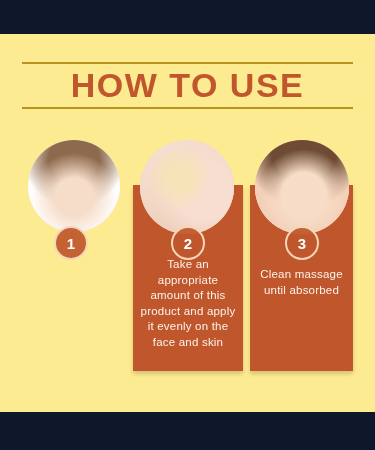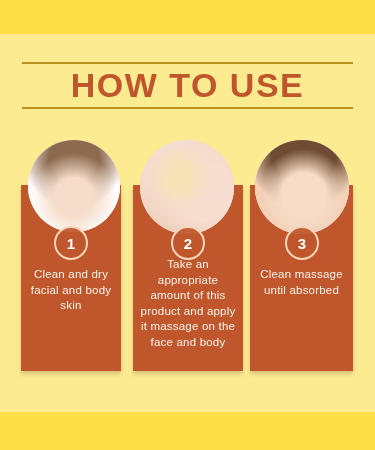--- a/index.html
+++ b/index.html
@@ -1,21 +1,21 @@
 <!DOCTYPE html>
 <html><head>
 <meta charset="utf-8">
 <style>
   html,body{margin:0;padding:0;}
   body{
     width:375px;height:450px;background:#ffffff;
     font-family:"Liberation Sans", sans-serif;
     overflow:hidden;
   }
-  .stage{position:relative;width:375px;height:450px;background:#fde047;}
+  .stage{position:relative;width:375px;height:450px;background:#0f172a;}
 
   .panel{
     position:absolute;left:0;top:34px;width:375px;height:378px;
     background:#fdeb92;
   }
 
   
   .header{position:absolute;left:0;top:62px;width:375px;height:48px;}
   .rule{
     position:absolute;left:22px;width:331px;height:2px;
@@ -106,30 +106,27 @@
 <div class="stage">
 
   <div class="panel"></div>
 
   <div class="header">
     <div class="rule top"></div>
     <div class="title">HOW TO USE</div>
     <div class="rule bottom"></div>
   </div>
 
-  <div class="card c1">
-    <div class="card-text">Clean and dry facial and body skin</div>
-  </div>
   <div class="photo p1">
     <div class="sky"></div>
   </div>
   <div class="badge b1">1</div>
 
   <div class="card c2">
-    <div class="card-text">Take an appropriate amount of this product and apply it massage on the face and body</div>
+    <div class="card-text">Take an appropriate amount of this product and apply it evenly on the face and skin</div>
   </div>
   <div class="photo p2">
     <div class="sky"></div>
   </div>
   <div class="badge b2">2</div>
 
   <div class="card c3">
     <div class="card-text">Clean massage until absorbed</div>
   </div>
   <div class="photo p3">

